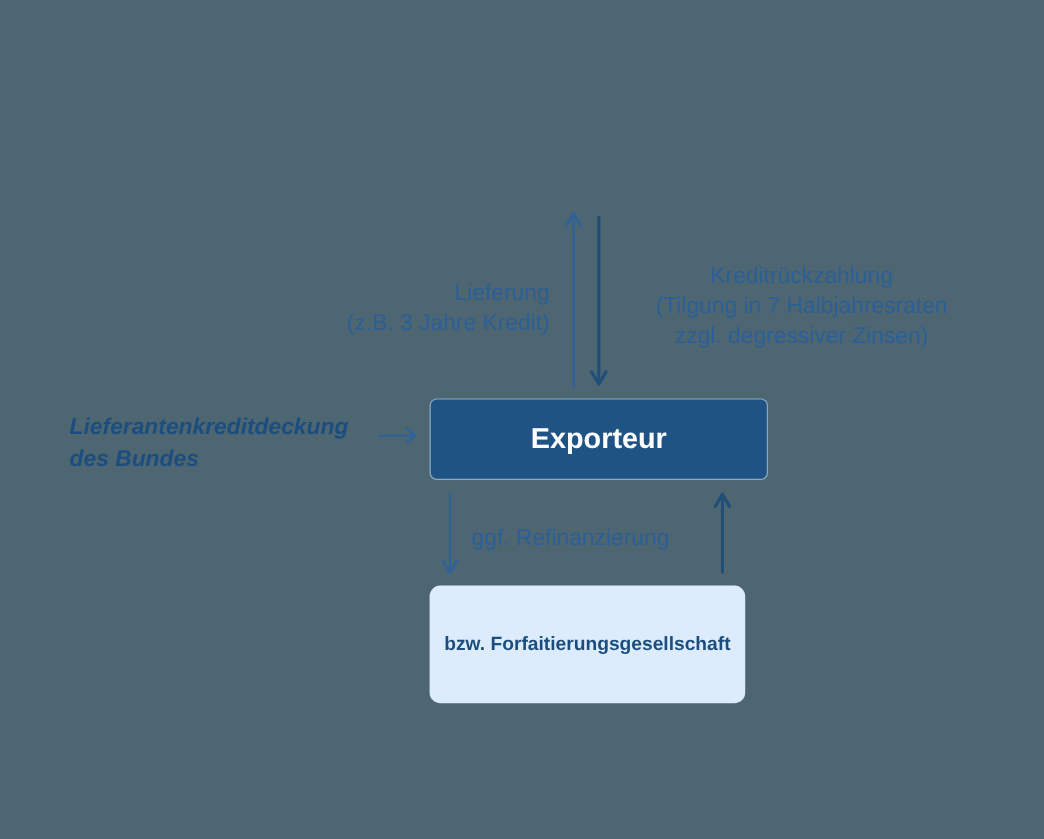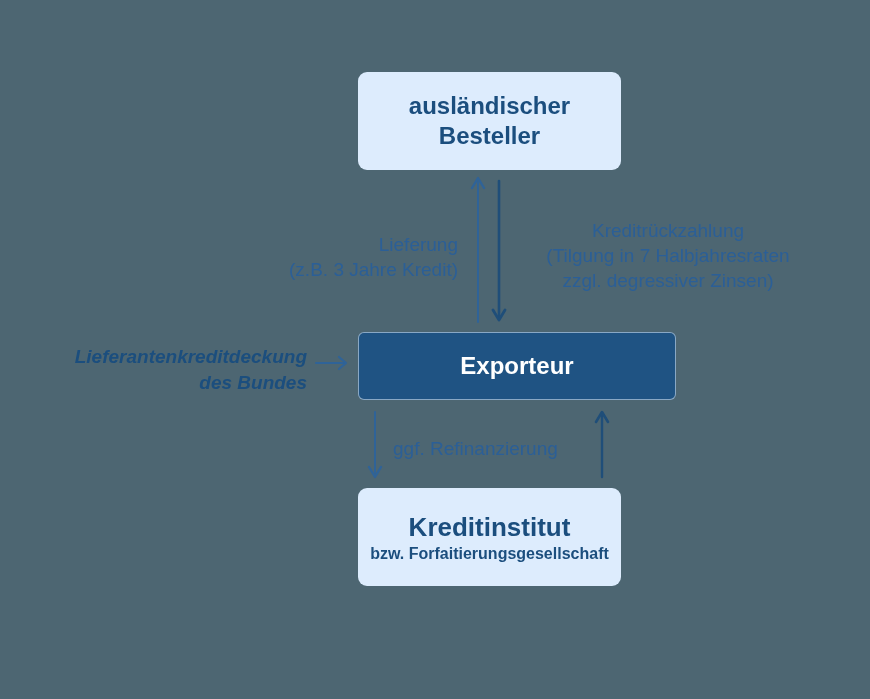--- a/index.html
+++ b/index.html
@@ -33,59 +33,54 @@
     border-radius:9px;
     color:var(--box-text-dark);
   }
   .node-dark{
     background:var(--box-dark-bg);
     border:1px solid var(--box-dark-border);
     border-radius:6px;
     color:var(--box-text-light);
   }
   .box-besteller{left:358px;top:72px;width:263px;height:98px;font-size:24px;font-weight:bold;line-height:30px;}
-  .box-exporteur{left:358px;top:332px;width:318px;height:68px;font-size:24px;font-weight:bold;}
+  .box-exporteur{left:358px;top:332px;width:282px;height:68px;font-size:24px;font-weight:bold;}
   .box-kreditinstitut{left:358px;top:488px;width:263px;height:98px;}
   .box-kreditinstitut .title{font-size:26px;font-weight:bold;line-height:32px;color:var(--box-text-dark);}
   .box-kreditinstitut .subtitle{font-size:16px;font-weight:bold;line-height:21px;color:var(--box-text-dark);}
   .edge-label{
     position:absolute;
     color:var(--label-blue);
     font-size:19px;line-height:25px;
     font-weight:normal;
   }
   .label-lieferung{left:238px;top:232px;width:220px;text-align:right;}
   .label-kreditrueckzahlung{left:523px;top:218px;width:290px;text-align:center;}
   .label-deckung{
-    left:58px;top:344px;width:249px;text-align:right;
+    left:58px;top:344px;width:249px;
     font-weight:bold;font-style:italic;line-height:26px;
     color:var(--box-text-dark);
   }
   .label-refinanzierung{left:393px;top:436px;width:190px;text-align:left;}
   .arrow{position:absolute;overflow:visible;}
   .arrow .stroke-medium{stroke:var(--arrow-medium);fill:none;}
   .arrow .stroke-dark{stroke:var(--arrow-dark);fill:none;}
   .arrow line,.arrow polyline{stroke-linecap:round;stroke-linejoin:round;}
 </style>
 </head>
 <body>
 
 <div class="canvas">
 
-  <div class="node node-light box-besteller">
-    <div>ausländischer</div>
-    <div>Besteller</div>
-  </div>
 
   <div class="node node-dark box-exporteur">
     <div>Exporteur</div>
   </div>
 
   <div class="node node-light box-kreditinstitut">
-    <div class="title">Kreditinstitut</div>
     <div class="subtitle">bzw. Forfaitierungsgesellschaft</div>
   </div>
 
   <svg class="arrow" style="left:470px;top:176px;" width="16" height="148">
     <line class="stroke-medium" x1="8" y1="146" x2="8" y2="6" stroke-width="2"></line>
     <polyline class="stroke-medium" points="2,12 8,2 14,12" stroke-width="2.4"></polyline>
   </svg>
 
   <svg class="arrow" style="left:491px;top:179px;" width="16" height="144">
     <line class="stroke-dark" x1="8" y1="2" x2="8" y2="137" stroke-width="2.6"></line>

